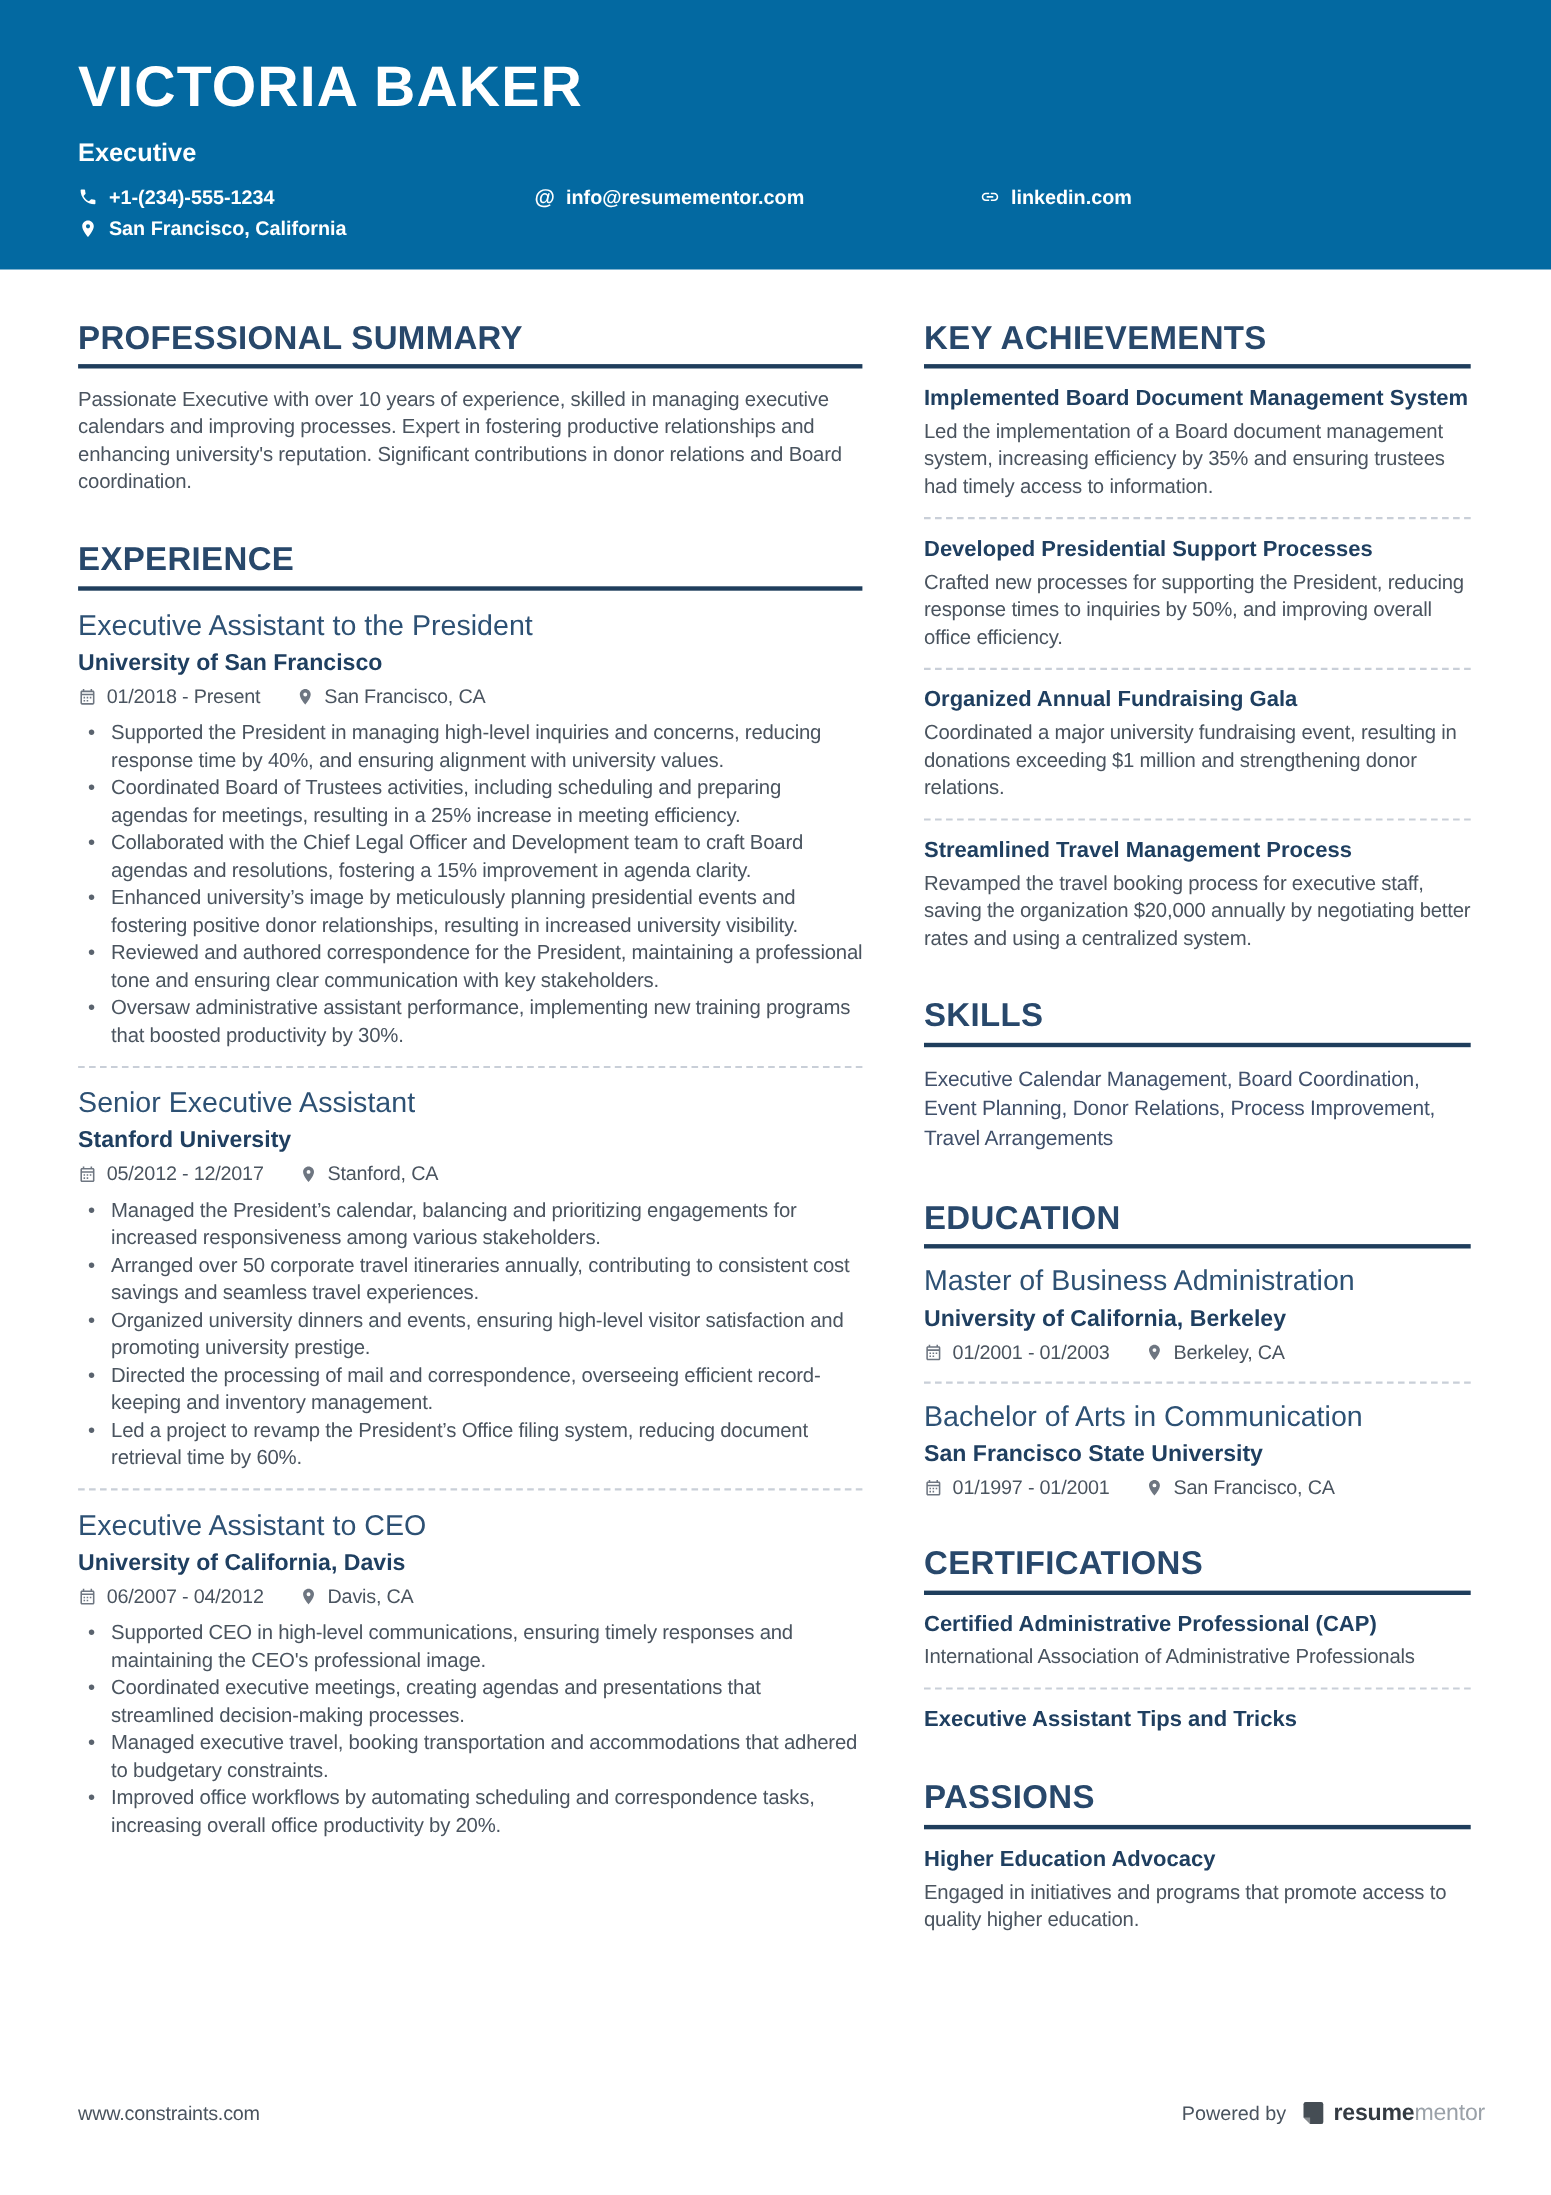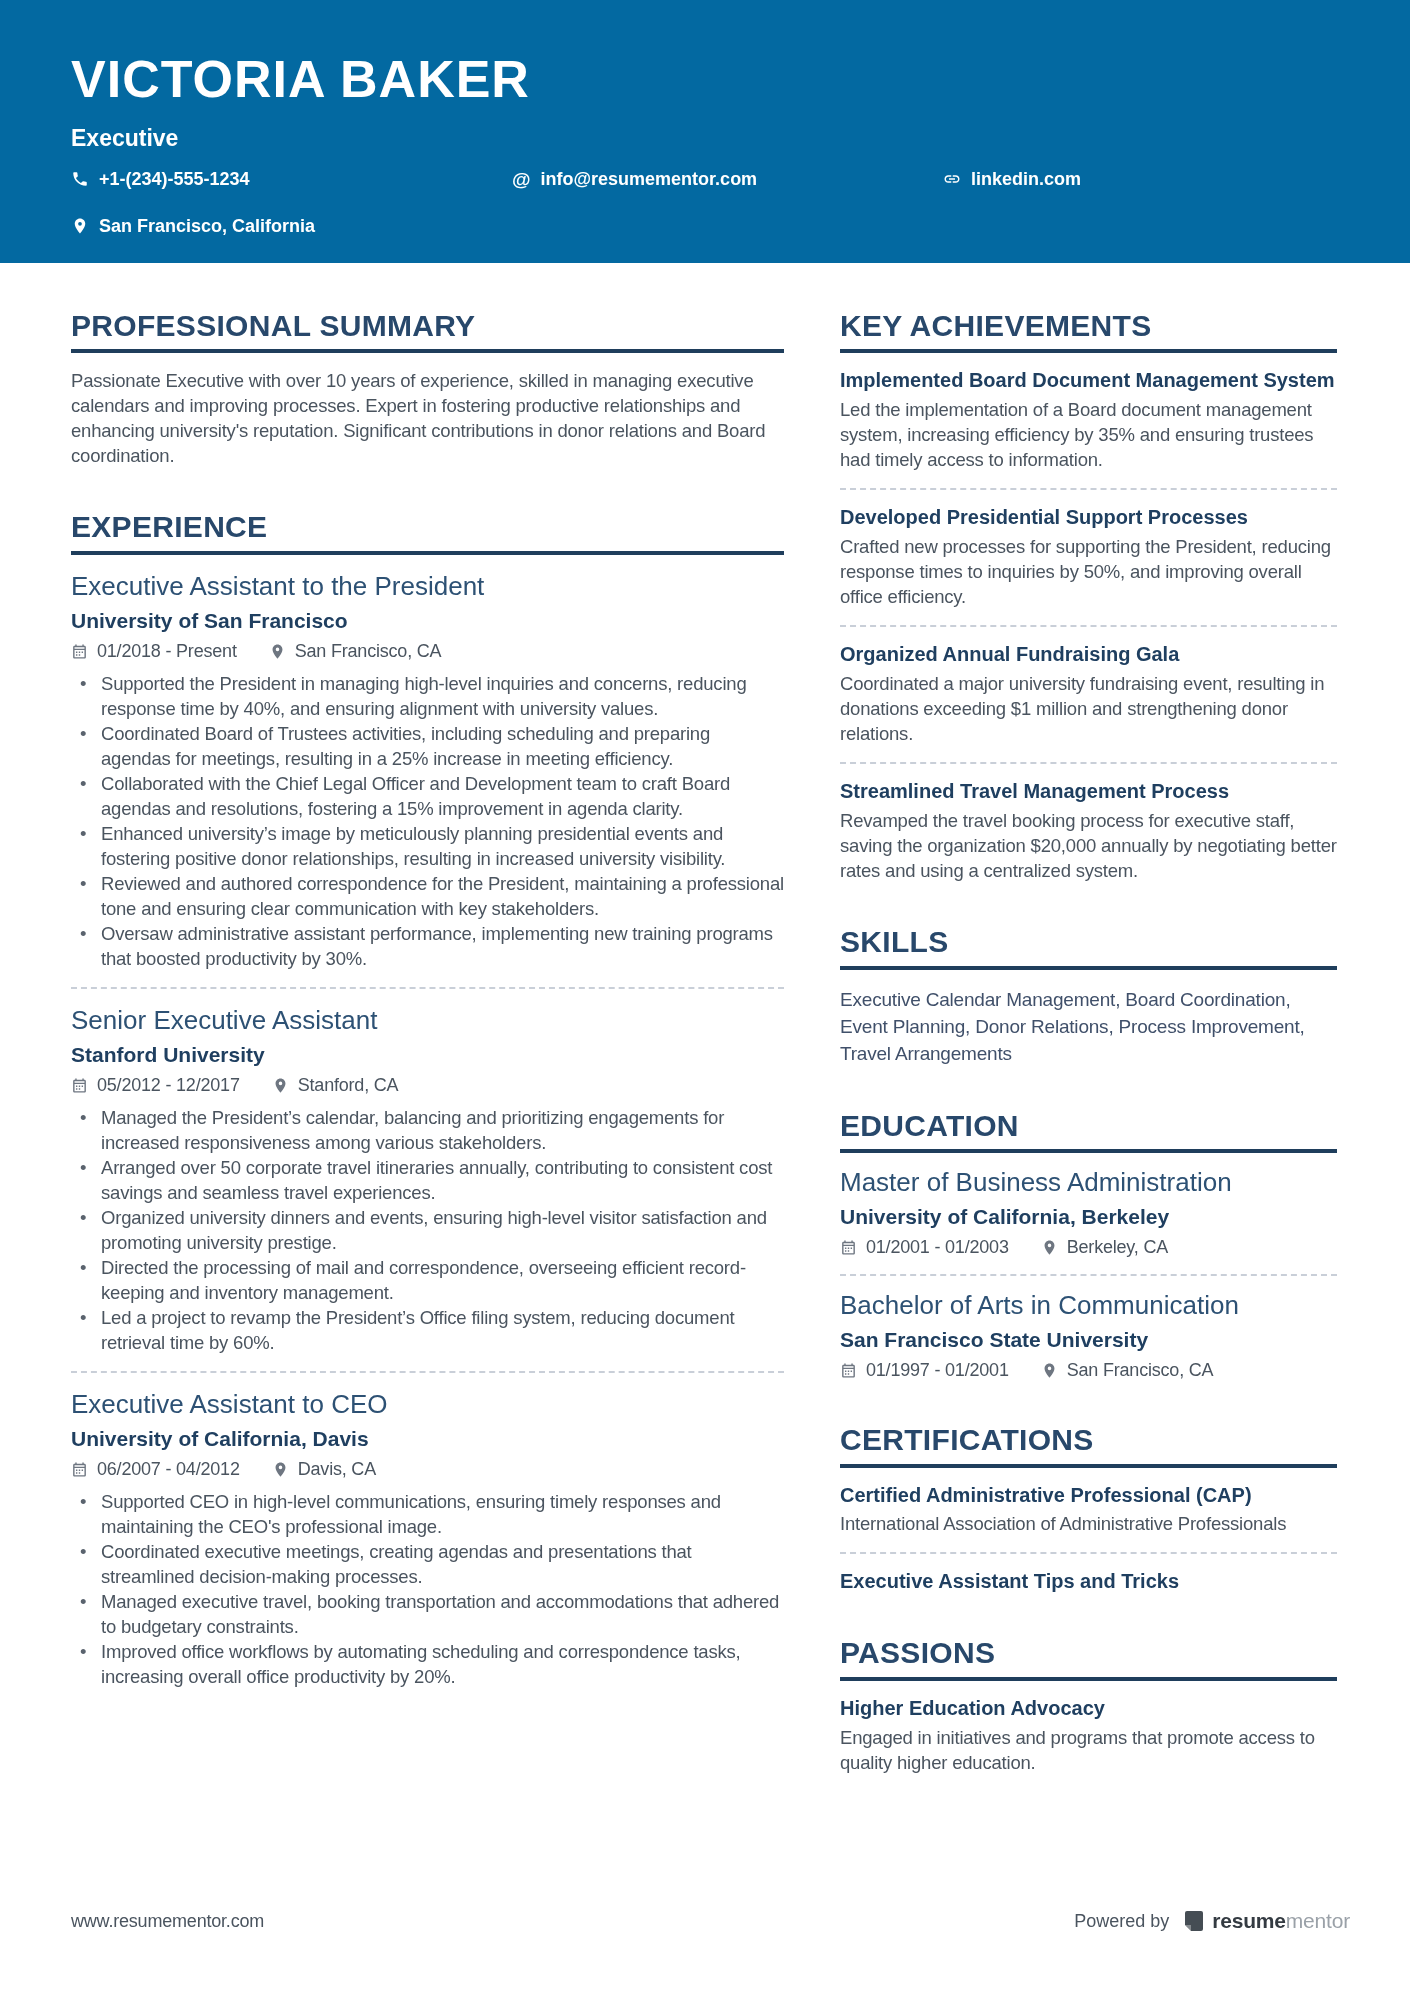--- a/index.html
+++ b/index.html
@@ -27,21 +27,20 @@
     font-size:23px;
     font-weight:700;
     margin-bottom:17px;
   }
   .contacts{
     display:grid;
     grid-template-columns:415px 405px 1fr;
     row-gap:8px;
     font-size:18px;
     font-weight:700;
-    gap:26px;
   }
   .contact-item{display:flex;align-items:center;gap:10px;}
   .icon{display:inline-flex;align-items:center;justify-content:center;}
   .icon svg{width:18px;height:18px;display:block;fill:currentColor;}
   .at-glyph{font-size:19px;font-weight:700;line-height:1;}
   
   .columns{
     display:flex;
     gap:56px;
     padding:46px 73px 0 71px;
@@ -402,21 +401,21 @@
             <div class="passion">
               <div class="ach-title">Higher Education Advocacy</div>
               <div class="ach-text body-text">Engaged in initiatives and programs that promote access to quality higher education.</div>
             </div>
           </div>
       </section>
     </div>
   </div>
 
   <footer class="footer">
-    <span class="footer-site">www.resumementor.com</span>
+    <span class="footer-site">www.constraints.com</span>
     <div class="powered">
       <span class="powered-label">Powered by</span>
       <span class="brand">
         <span class="icon logo-mark">
           <svg viewBox="0 0 24 24">
               <path fill="#454D54" d="M3 4a2 2 0 0 1 2-2h14a2 2 0 0 1 2 2v16a2 2 0 0 1-2 2H9l-6-6V4z"></path>
               <path fill="#ffffff" d="M9 22l-6-6h6v6z" opacity="0.35"></path>
             </svg>
         </span>
         <span class="brand-text"><span class="brand-bold">resume</span><span class="brand-light">mentor</span></span>

